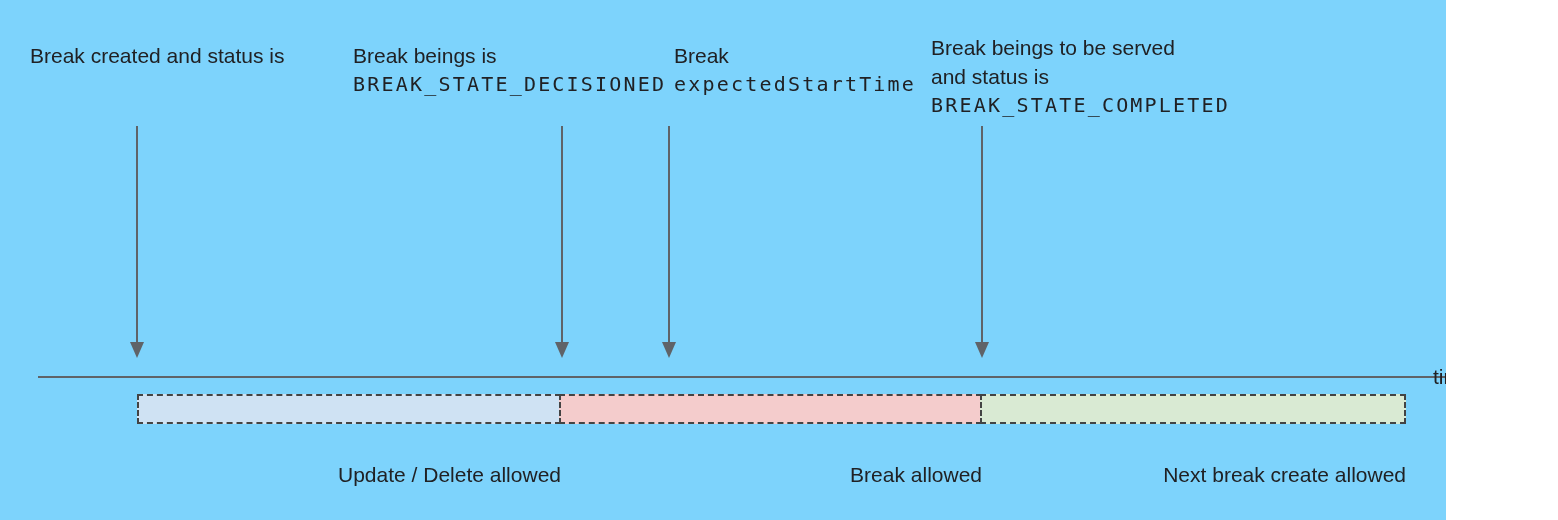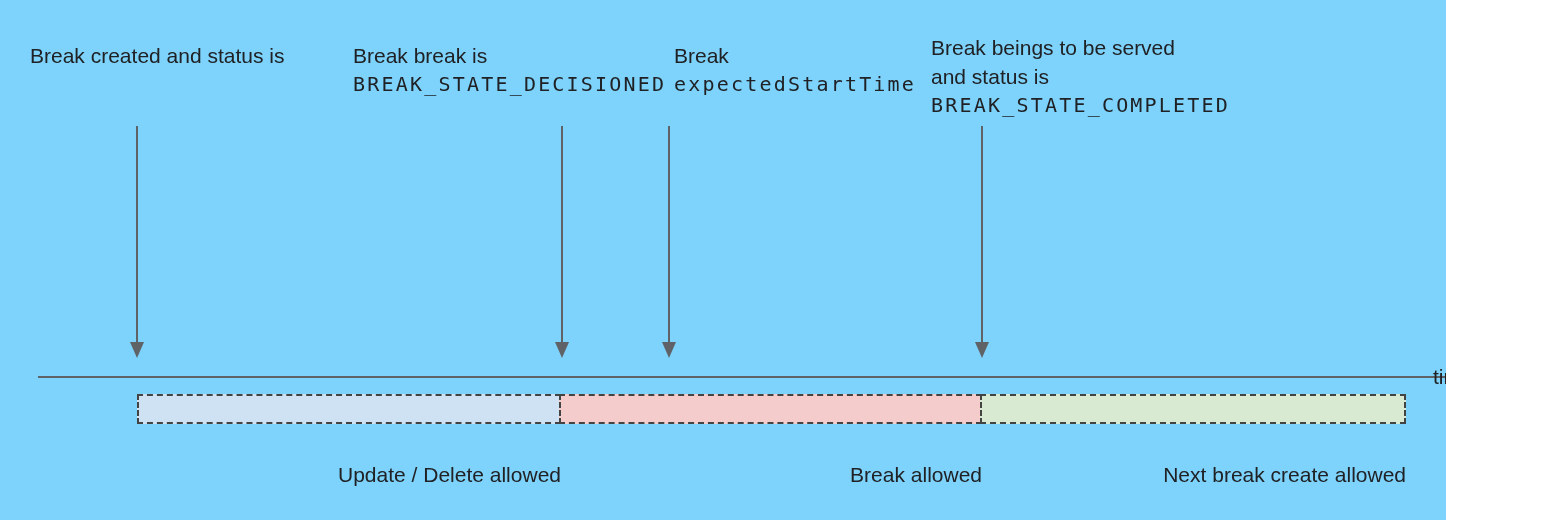--- a/index.html
+++ b/index.html
@@ -84,21 +84,21 @@
 </head>
 <body>
 
 <div class="canvas">
 
   <div class="annotation" id="ann-0">
     <div class="line">Break created and status is</div>
   </div>
 
   <div class="annotation" id="ann-1">
-    <div class="line">Break break is</div>
+    <div class="line">Break beings is</div>
     <div class="line mono">BREAK_STATE_DECISIONED</div>
   </div>
 
   <div class="annotation" id="ann-2">
     <div class="line">Break</div>
     <div class="line mono">expectedStartTime</div>
   </div>
 
   <div class="annotation" id="ann-3">
     <div class="line">Break beings to be served</div>

